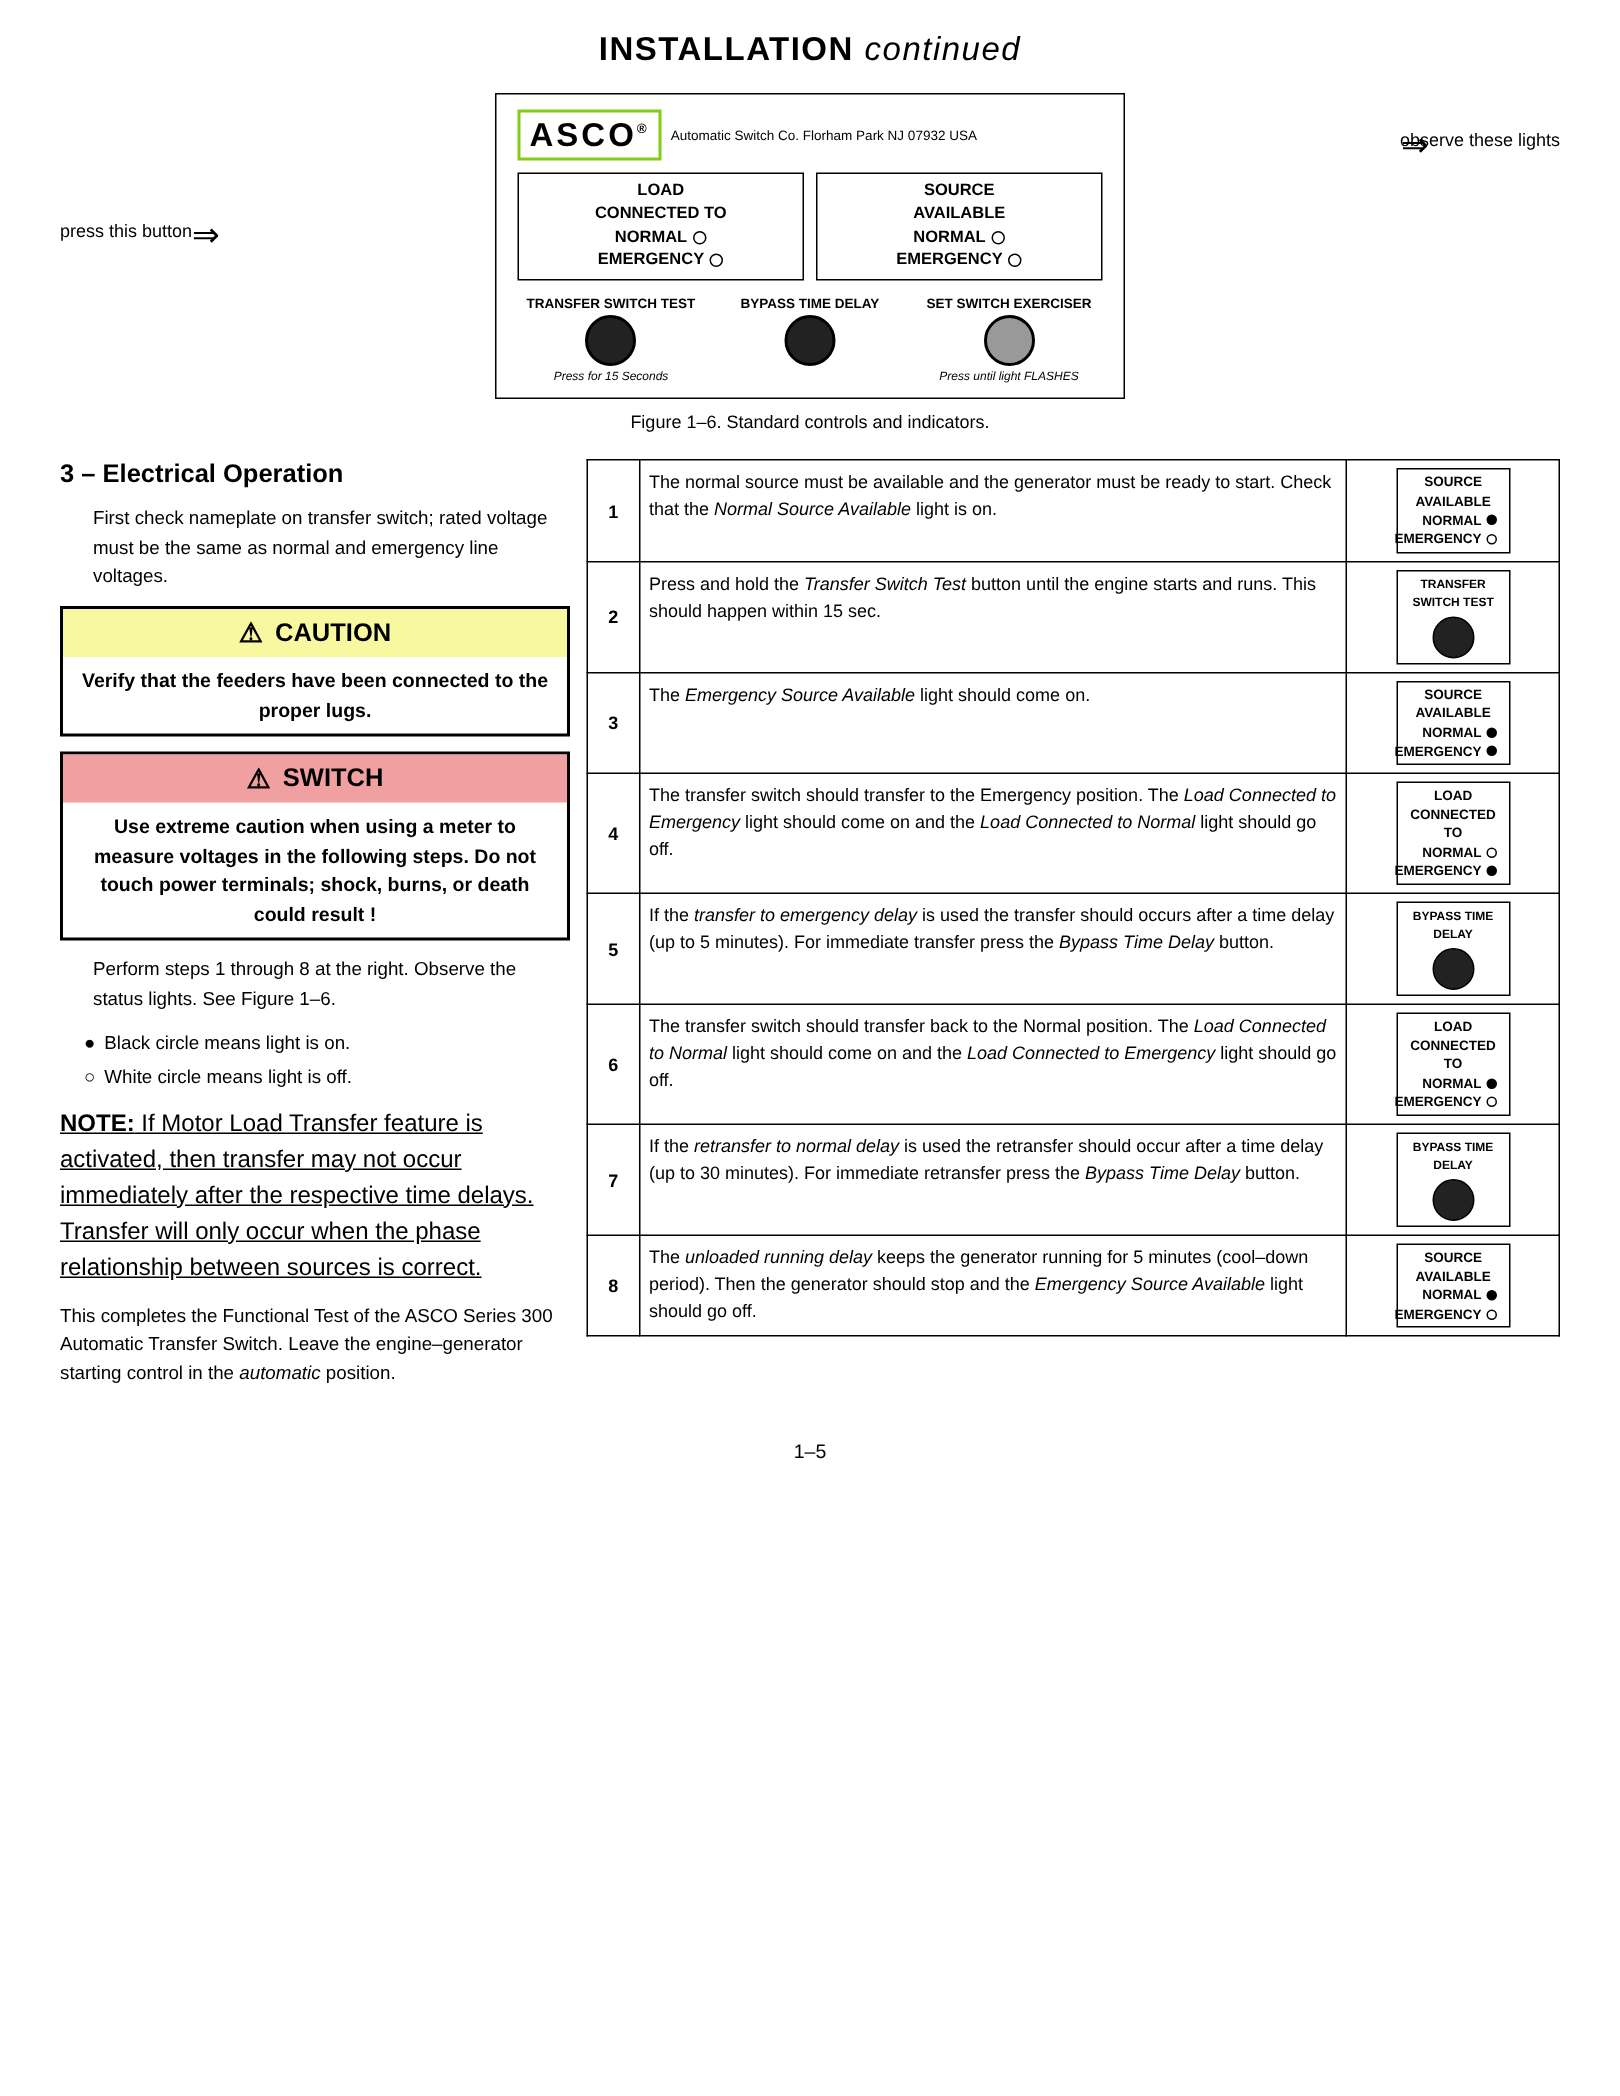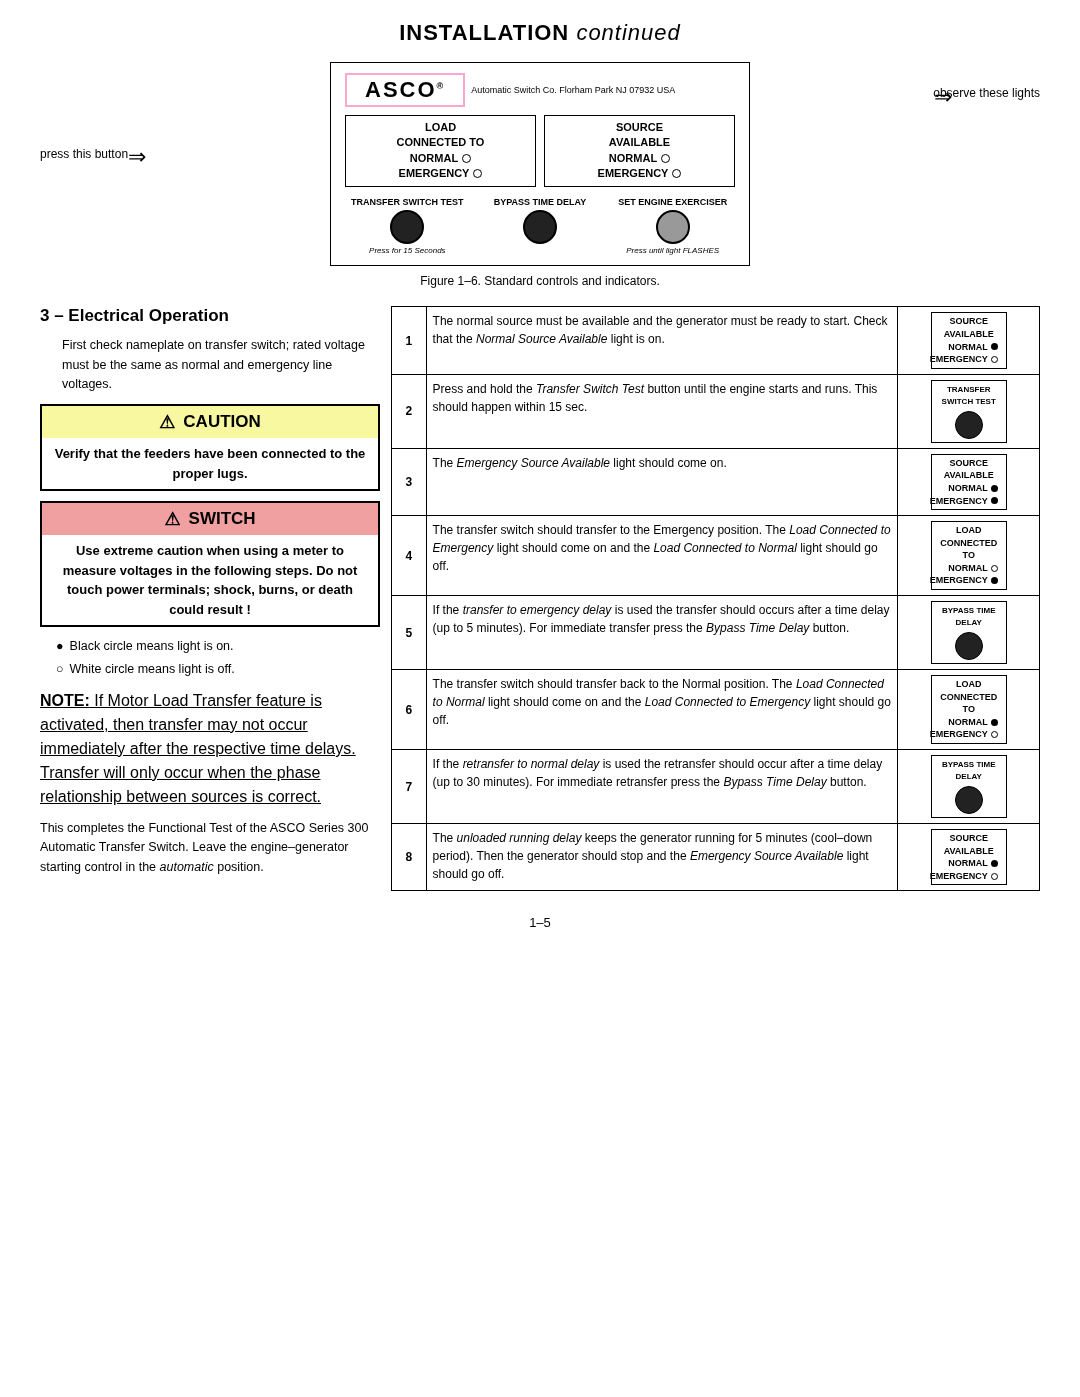--- a/index.html
+++ b/index.html
@@ -31,22 +31,22 @@
     .asco-logo {
       display: flex;
       align-items: center;
       gap: 6px;
       margin-bottom: 8px;
     }
     .asco-text {
       font-size: 22px;
       font-weight: 900;
       font-family: 'Arial Black', sans-serif;
-      border: 2px solid #f9a8d4;
-      padding: 2px 18px;
+      border: 2px solid #84cc16;
+      padding: 2px 6px;
       letter-spacing: 2px;
     }
     .asco-reg { font-size: 9px; vertical-align: super; }
     .asco-subtitle { font-size: 9px; }
 
     .indicator-row {
       display: flex;
       gap: 8px;
       margin-bottom: 10px;
     }
@@ -370,21 +370,21 @@
         <div class="btn-label">TRANSFER SWITCH TEST</div>
         <div class="btn-circle"></div>
         <div class="btn-sublabel">Press for 15 Seconds</div>
       </div>
       <div class="btn-group">
         <div class="btn-label">BYPASS TIME DELAY</div>
         <div class="btn-circle"></div>
         <div class="btn-sublabel"></div>
       </div>
       <div class="btn-group">
-        <div class="btn-label">SET ENGINE EXERCISER</div>
+        <div class="btn-label">SET SWITCH EXERCISER</div>
         <div class="btn-circle-gray"></div>
         <div class="btn-sublabel">Press until light FLASHES</div>
       </div>
     </div>
   </div>
 </div>
 
 <div class="figure-caption">Figure 1–6.  Standard controls and indicators.</div>
 
 <div class="main-content">
@@ -404,20 +404,21 @@
     </div>
 
     <div class="danger-box">
       <div class="danger-header">
         <span class="triangle-icon">⚠</span>
         <span>SWITCH</span>
       </div>
       <div class="danger-body">Use extreme caution when using a meter to measure voltages in the following steps. Do not touch power terminals; shock, burns, or death could result !</div>
     </div>
 
+    <div class="body-text">Perform steps 1 through 8 at the right.  Observe the status lights. See Figure 1–6.</div>
 
     <div class="bullets">
       <div class="bullet-item">
         <span>●</span>
         <span>Black circle means light is on.</span>
       </div>
       <div class="bullet-item">
         <span>○</span>
         <span>White circle means light is off.</span>
       </div>

